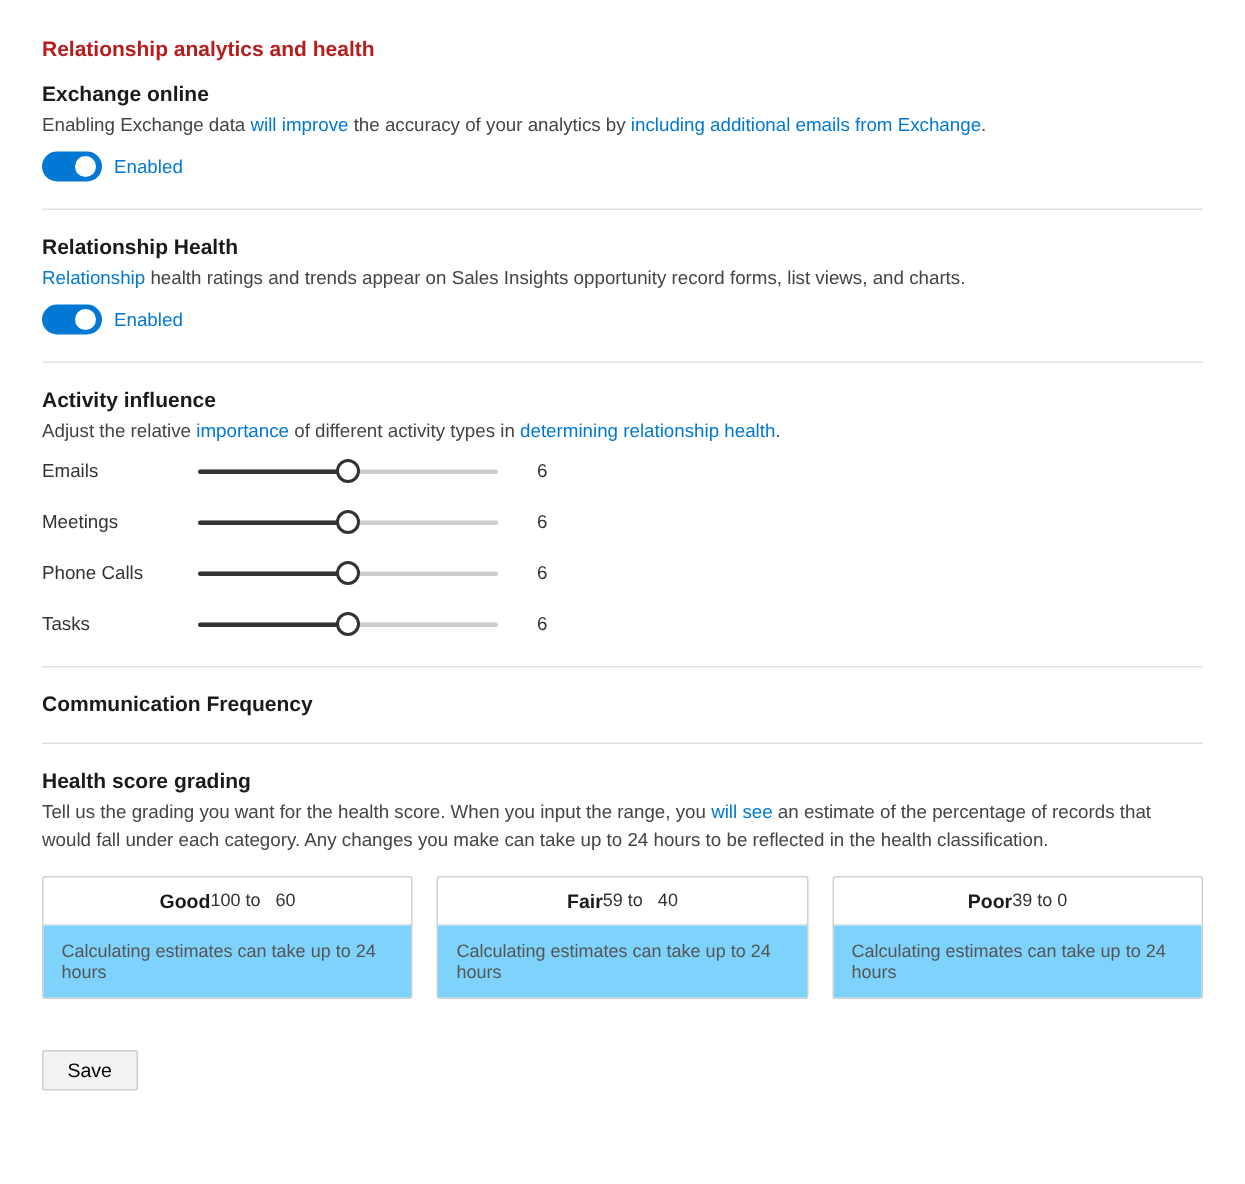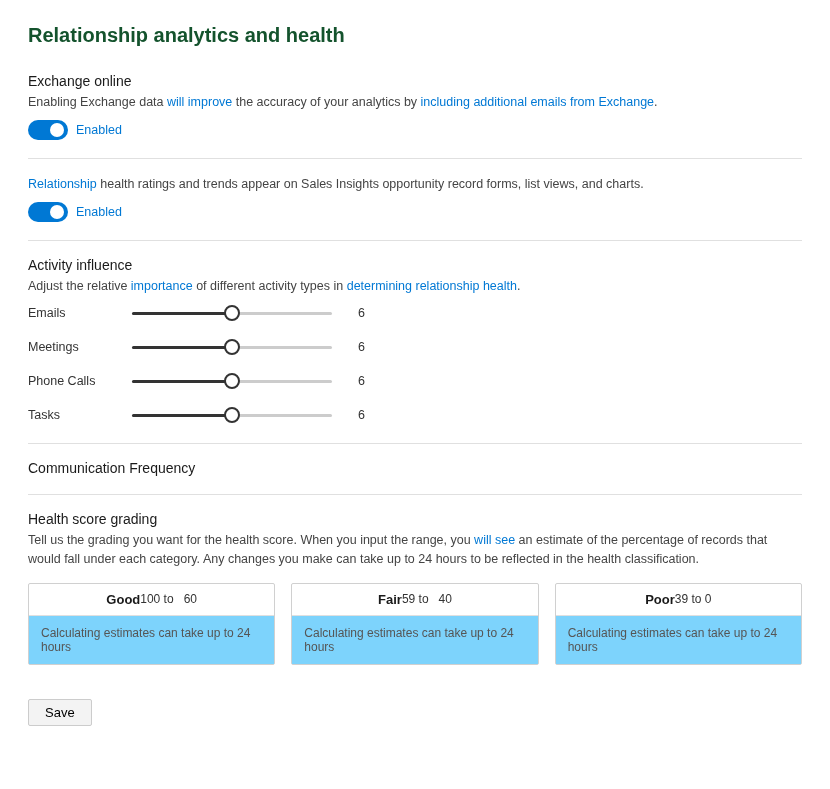--- a/index.html
+++ b/index.html
@@ -6,28 +6,28 @@
     body {
       font-family: 'Segoe UI', Arial, sans-serif;
       font-size: 13px;
       color: #333;
       background: #fff;
       padding: 24px 28px;
       width: 830px;
       min-height: 789px;
     }
     h1 {
-      font-size: 20px;
+      font-size: 14px;
       font-weight: 600;
-      color: #14532d;
-      margin-bottom: 26px;
+      color: #b91c1c;
+      margin-bottom: 14px;
     }
     h2 {
       font-size: 14px;
-      font-weight: 400;
+      font-weight: 700;
       color: #1a1a1a;
       margin-bottom: 4px;
     }
     .section {
       margin-bottom: 18px;
     }
     .description {
       font-size: 12.5px;
       color: #444;
       margin-bottom: 8px;
@@ -231,20 +231,21 @@
       </div>
     </div>
     <span class="toggle-label">Enabled</span>
   </div>
 </div>
 
 <hr class="divider">
 
 
 <div class="section">
+  <h2>Relationship Health</h2>
   <p class="description">
     <span class="link-text">Relationship</span> health ratings and trends appear on Sales Insights opportunity record forms, list views, and charts.
   </p>
   <div class="toggle-row">
     <div class="toggle">
       <div class="toggle-track">
         <div class="toggle-thumb"></div>
       </div>
     </div>
     <span class="toggle-label">Enabled</span>

